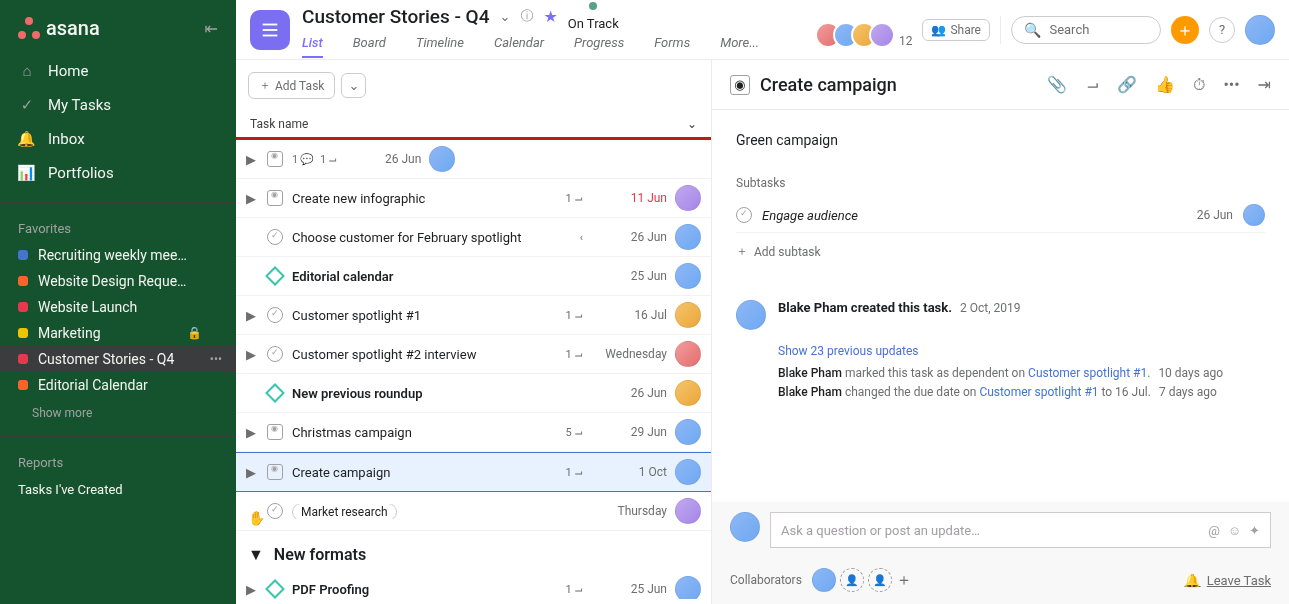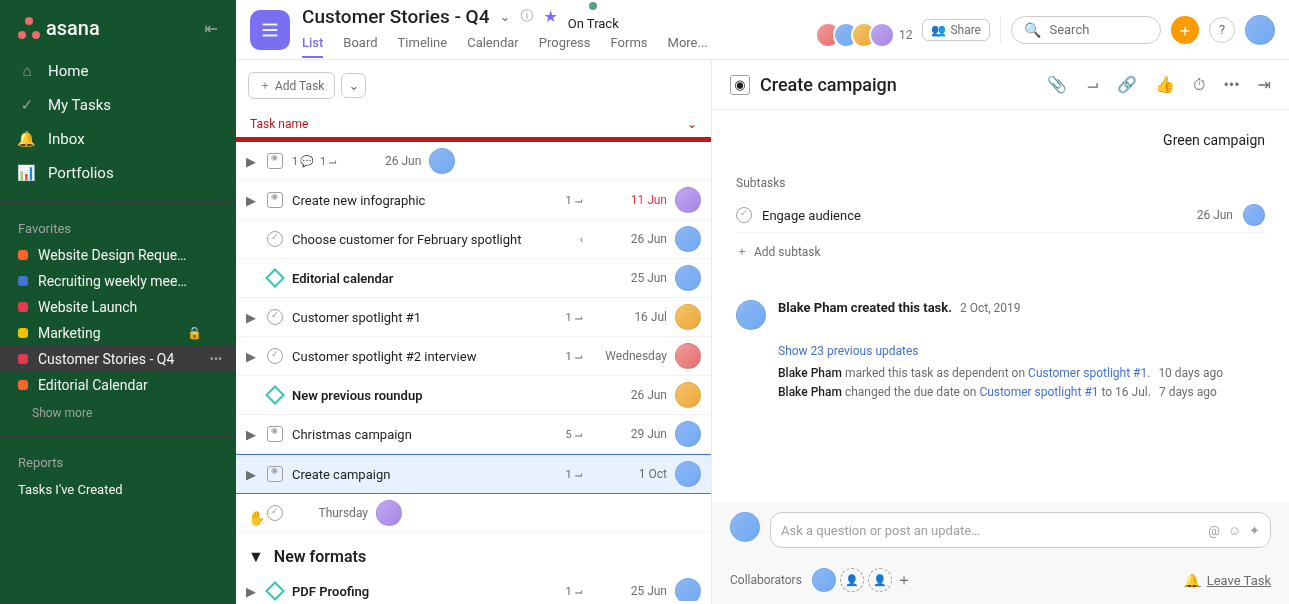--- a/index.html
+++ b/index.html
@@ -33,41 +33,41 @@
 .proj-icon { width:40px; height:40px; border-radius:10px; background:#7a6ff0; display:flex; align-items:center; justify-content:center; color:#fff; margin-right:12px; }
 .proj-icon svg { width:22px; height:22px; }
 .header-main { display:flex; flex-direction:column; flex:1; }
 .title-row { display:flex; align-items:center; gap:10px; }
 .proj-title { font-size:19px; font-weight:500; }
 .chev { color:#6d6e6f; }
 .info-icon { color:#a2a0a2; }
 .star { color:#796eff; font-size:16px; }
 .status-pill { display:flex; align-items:center; gap:6px; font-size:13px;flex-direction:column; }
 .status-pill .sdot { width:8px; height:8px; border-radius:50%; background:#58a182; }
-.tabs-row { display:flex; gap:20px; font-size:13px; margin-top:4px; }
+.tabs-row { display:flex; gap:30px; font-size:13px; margin-top:4px;font-style:italic; }
 .tab { color:#6d6e6f; cursor:pointer; padding-bottom:6px; }
 .tab.active { color:#796eff; border-bottom:2px solid #796eff; font-weight:500; }
 .header-right { display:flex; align-items:center; gap:10px; }
-.stack { display:flex; align-items:center;margin-top:10px; }
+.stack { display:flex; align-items:flex-end;margin-top:10px; }
 .stack .av { width:26px; height:26px; border-radius:50%; border:2px solid #fff; margin-left:-8px; }
 .stack .count { font-size:12px; color:#6d6e6f; margin-left:4px; }
 .share-btn { display:flex; align-items:center; gap:4px; border:1px solid #cfcbcb; border-radius:6px; padding:3px 8px; font-size:12px; color:#6d6e6f; cursor:pointer; }
 .vline { width:1px; height:28px; background:#edeae9; }
 .search { display:flex; align-items:center; gap:8px; border:1px solid #cfcbcb; border-radius:18px; padding:5px 12px; width:150px; color:#6d6e6f; }
 .search span.mag { font-size:14px; }
 .plus-circle { width:28px; height:28px; border-radius:50%; background:#fd9a00; color:#fff; display:flex; align-items:center; justify-content:center; font-size:18px; cursor:pointer; }
 .help-circle { width:26px; height:26px; border-radius:50%; border:1px solid #cfcbcb; display:flex; align-items:center; justify-content:center; color:#6d6e6f; }
 .me-av { width:30px; height:30px; border-radius:50%; }
 
 
 .tasklist { position:absolute; left:236px; top:60px; width:476px; bottom:0; border-right:1px solid #edeae9; background:#fff; overflow:hidden; }
 .list-toolbar { display:flex; align-items:center; gap:6px; padding:12px 12px; }
 .addtask-btn { display:flex; align-items:center; gap:4px; border:1px solid #cfcbcb; border-radius:6px; padding:4px 10px; font-size:12px; color:#6d6e6f; cursor:pointer; }
 .addtask-drop { border:1px solid #cfcbcb; border-radius:6px; padding:4px 6px; color:#6d6e6f; cursor:pointer; }
-.list-head { display:flex; align-items:center; justify-content:space-between; padding:6px 14px; color:#b91c1c; font-size:12px; border-bottom:5px solid #b91c1c; }
+.list-head { display:flex; align-items:center; justify-content:space-between; padding:6px 14px; color:#404040; font-size:12px; border-bottom:3px solid #b91c1c; }
 .rows { overflow-y:auto; height: calc(100% - 85px); }
 .row { display:flex; align-items:center; gap:8px; padding:6px 10px 6px 10px; border-bottom:1px solid #f4f2f1; min-height:36px; position:relative; cursor:pointer; }
 .row .caret { width:12px; color:#6d6e6f; visibility:hidden; flex:none; }
 .row.has-children .caret { visibility:visible; }
 .row .ticon { width:18px; height:18px; flex:none; display:flex; align-items:center; justify-content:center; }
 .row .tname { flex:1; font-size:13px; white-space:nowrap; overflow:hidden; text-overflow:ellipsis; }
 .row .tname.bold { font-weight:600; }
 .row .badges { display:flex; gap:6px; color:#6d6e6f; font-size:11px; }
 .row .badges span { display:inline-flex; align-items:center; gap:2px; }
 .row .due { font-size:12px; color:#6d6e6f; width:76px; text-align:right; flex:none; }
@@ -97,40 +97,40 @@
 .av-size { border:1px solid rgba(0,0,0,.05); }
 
 
 .detail { position:absolute; left:712px; top:60px; right:0; bottom:0; background:#fff; display:flex; flex-direction:column; }
 .detail-hd { display:flex; align-items:center; padding:14px 18px; border-bottom:1px solid #edeae9; }
 .detail-hd .dicon { width:20px; height:20px; border:1.5px solid #a2a0a2; border-radius:3px; margin-right:10px; display:flex; align-items:center; justify-content:center; }
 .detail-hd .dtitle { font-size:18px; font-weight:500; flex:1; }
 .detail-hd .actions { display:flex; gap:18px; color:#6d6e6f; font-size:16px; }
 .detail-hd .actions span { cursor:pointer; }
 .detail-body { flex:1; padding:14px 24px; overflow:auto; }
-.center-txt { text-align:right; color:#1e1f21; font-size:14px; margin:8px 0 28px; }
+.center-txt { text-align:left; color:#1e1f21; font-size:14px; margin:8px 0 28px; }
 .sub-label { font-size:12px; color:#6d6e6f; margin-bottom:8px; }
 .subtask-row { display:flex; align-items:center; gap:10px; padding:6px 0; border-bottom:1px solid #f4f2f1; }
-.subtask-row .stname { flex:1; font-size:13px; }
+.subtask-row .stname { flex:1; font-size:13px;font-style:italic; }
 .subtask-row .stdue { font-size:12px; color:#6d6e6f; }
 .subtask-row .stav { width:22px; height:22px; border-radius:50%; }
 .add-sub { display:flex; align-items:center; gap:6px; color:#6d6e6f; font-size:12px; padding:10px 0 20px; cursor:pointer; }
 .activity { display:flex; gap:12px; margin-top:20px; }
 .activity .aav { width:30px; height:30px; border-radius:50%; flex:none; }
 .activity .atext { font-size:13px; }
 .activity .adate { color:#6d6e6f; margin-left:8px; font-size:12px; }
 .show-prev { color:#4573d2; font-size:12px; cursor:pointer; display:block; margin:14px 0 6px 42px; }
 .log-line { font-size:12px; color:#6d6e6f; margin-left:42px; line-height:1.6; }
 .log-line strong { color:#1e1f21; font-weight:500; }
 .log-line a { color:#4573d2; text-decoration:none; }
 .log-line .ago { margin-left:8px; }
 
 .comment-area { display:flex; gap:10px; padding:10px 18px; align-items:flex-start; background: #f9f8f8;}
 .comment-area .cav { width:30px; height:30px; border-radius:50%; flex:none; }
-.comment-box { flex:1; border:1px solid #cfcbcb; border-radius:12px; background:#fff; padding:8px 10px; min-height:36px; color:#a2a0a2; font-size:13px; display:flex; justify-content:space-between; align-items:center; }
+.comment-box { flex:1; border:1px solid #cfcbcb; border-radius:0; background:#fff; padding:8px 10px; min-height:36px; color:#a2a0a2; font-size:13px; display:flex; justify-content:space-between; align-items:center; }
 .comment-box .cicons { display:flex; gap:8px; color:#a2a0a2; }
 
 .detail-foot { display:flex; align-items:center; justify-content:space-between; padding:10px 18px 12px; background:#f9f8f8; }
 .collab { display:flex; align-items:center; gap:10px; font-size:12px; color:#6d6e6f;text-align:right; }
 .collab .cavs { display:flex; gap:4px; align-items:center; }
 .collab .cavs .cv { width:24px; height:24px; border-radius:50%; }
 .collab .cavs .cvd { width:24px; height:24px; border-radius:50%; border:1px dashed #a2a0a2; display:flex; align-items:center; justify-content:center; color:#a2a0a2; font-size:11px; }
 .leave { display:flex; align-items:center; gap:6px; color:#6d6e6f; font-size:13px; text-decoration:underline; cursor:pointer; }
 
 .cursor-hand { position:absolute; left:248px; top:510px; font-size:14px; pointer-events:none; color:#333; }
@@ -166,26 +166,26 @@
       </div>
     <div class="nav-item">
         <span class="nicon">📊</span>
         <span>Portfolios</span>
       </div>
   </div>
   <div class="sec-divider"></div>
   <div class="sec-title">Favorites</div>
   <div>
     <div class="fav-item">
+        <span class="dot" style="background:#4573d2"></span>
+        <span>Recruiting weekly mee…</span>
+      </div>
+    <div class="fav-item">
         <span class="dot" style="background:#fd612c"></span>
         <span>Website Design Reque…</span>
-      </div>
-    <div class="fav-item">
-        <span class="dot" style="background:#4573d2"></span>
-        <span>Recruiting weekly mee…</span>
       </div>
     <div class="fav-item">
         <span class="dot" style="background:#e8384f"></span>
         <span>Website Launch</span>
       </div>
     <div class="fav-item">
         <span class="dot" style="background:#eec300"></span>
         <span>Marketing</span>
         <span class="lock">🔒</span>
       </div>
@@ -398,20 +398,21 @@
         </span>
       <span class="due">1 Oct</span>
       <span class="asg av-a av-size"></span>
     </div>
 
     <div class="row">
       <span class="caret">▶</span>
       <span class="ticon">
           <span class="tcircle"></span>
         </span>
+      <span class="tname"><span class="tagbox">Market research</span></span>
       <span class="due">Thursday</span>
       <span class="asg av-d av-size"></span>
     </div>
 
     <div class="section-row">
       <span class="caret">▼</span>
       <span>New formats</span>
     </div>
 
     <div class="row has-children">

